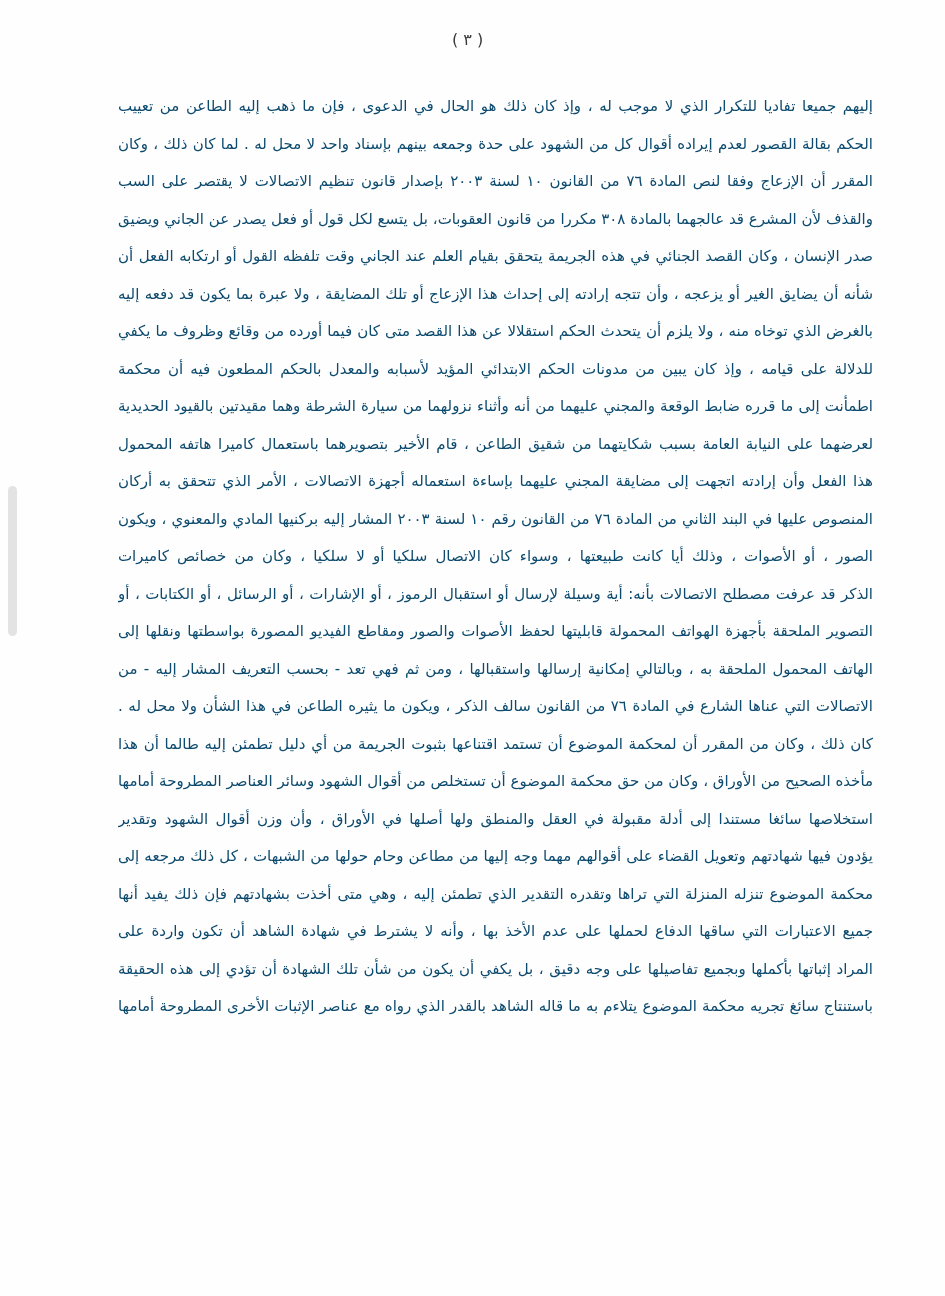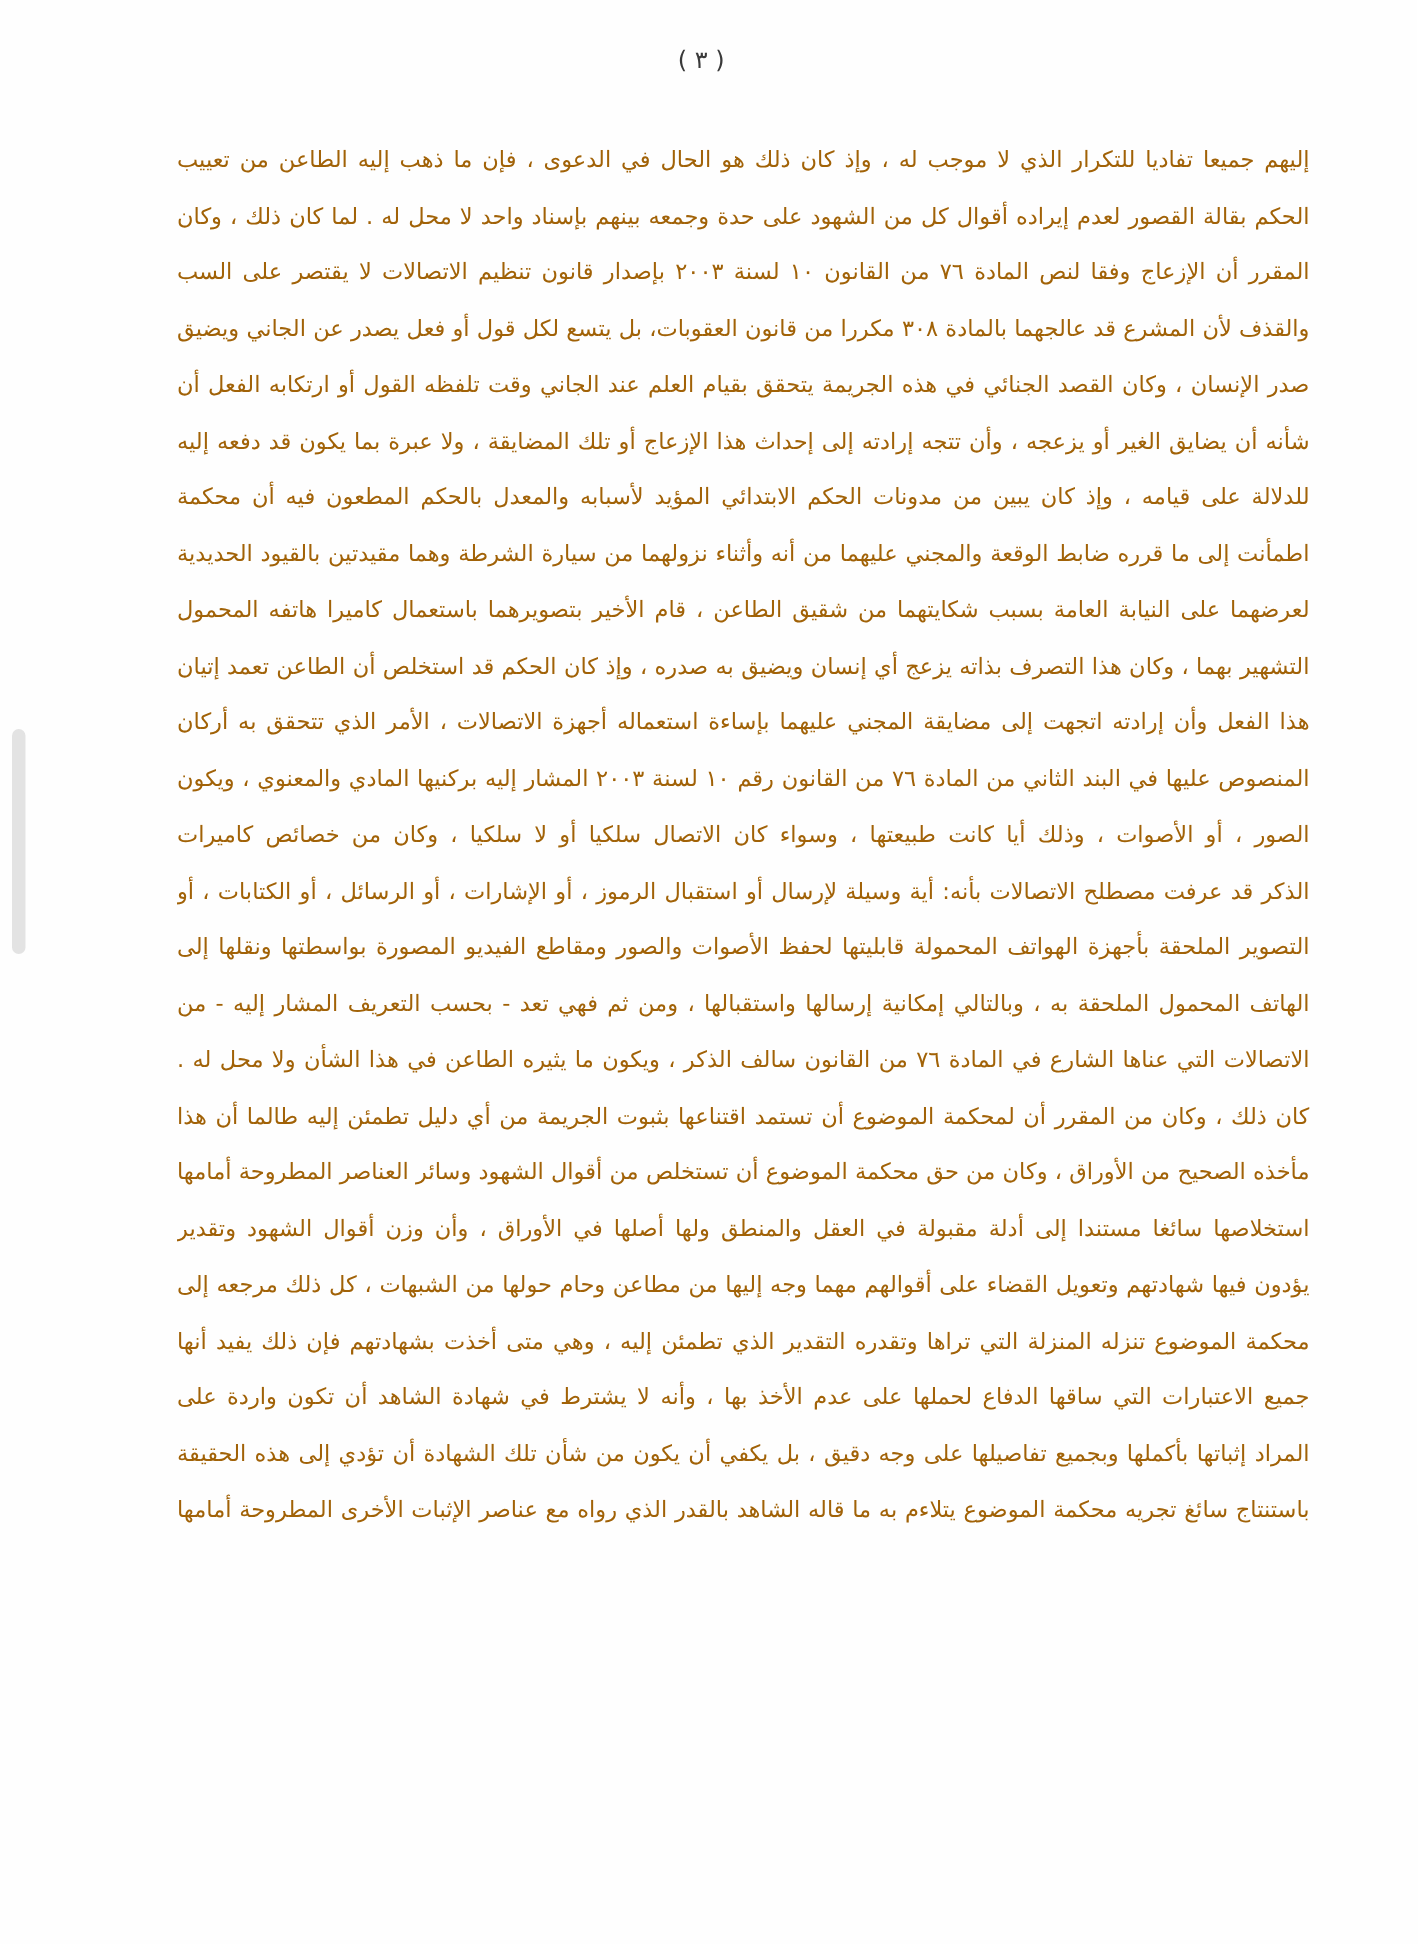--- a/index.html
+++ b/index.html
@@ -25,21 +25,21 @@
     color: #3a3a3a;
     letter-spacing: 2px;
   }
   .doc-body {
     position: absolute;
     top: 88px;
     right: 72px;
     left: 118px;
     direction: rtl;
     unicode-bidi: embed;
-    color: #a16207;
+    color: #0c4a6e;
   }
   .text-line {
     height: 37.5px;
     line-height: 37.5px;
     font-size: 15px;
     text-align: justify;
     text-align-last: justify;
     white-space: normal;
     overflow: hidden;
     -webkit-font-smoothing: antialiased;
@@ -61,24 +61,24 @@
 
   <div class="page-number">( ٣ )</div>
 
   <div class="doc-body">
     <div class="text-line">إليهم جميعا تفاديا للتكرار الذي لا موجب له ، وإذ كان ذلك هو الحال في الدعوى ، فإن ما ذهب إليه الطاعن من تعييب</div>
     <div class="text-line">الحكم بقالة القصور لعدم إيراده أقوال كل من الشهود على حدة وجمعه بينهم بإسناد واحد لا محل له . لما كان ذلك ، وكان من</div>
     <div class="text-line">المقرر أن الإزعاج وفقا لنص المادة ٧٦ من القانون ١٠ لسنة ٢٠٠٣ بإصدار قانون تنظيم الاتصالات لا يقتصر على السب</div>
     <div class="text-line">والقذف لأن المشرع قد عالجهما بالمادة ٣٠٨ مكررا من قانون العقوبات، بل يتسع لكل قول أو فعل يصدر عن الجاني ويضيق به</div>
     <div class="text-line">صدر الإنسان ، وكان القصد الجنائي في هذه الجريمة يتحقق بقيام العلم عند الجاني وقت تلفظه القول أو ارتكابه الفعل أن من</div>
     <div class="text-line">شأنه أن يضايق الغير أو يزعجه ، وأن تتجه إرادته إلى إحداث هذا الإزعاج أو تلك المضايقة ، ولا عبرة بما يكون قد دفعه إليه أو</div>
+    <div class="text-line">بالغرض الذي توخاه منه ، ولا يلزم أن يتحدث الحكم استقلالا عن هذا القصد متى كان فيما أورده من وقائع وظروف ما يكفي</div>
     <div class="text-line">للدلالة على قيامه ، وإذ كان يبين من مدونات الحكم الابتدائي المؤيد لأسبابه والمعدل بالحكم المطعون فيه أن محكمة الموضوع قد</div>
     <div class="text-line">اطمأنت إلى ما قرره ضابط الوقعة والمجني عليهما من أنه وأثناء نزولهما من سيارة الشرطة وهما مقيدتين بالقيود الحديدية تمهيدا</div>
     <div class="text-line">لعرضهما على النيابة العامة بسبب شكايتهما من شقيق الطاعن ، قام الأخير بتصويرهما باستعمال كاميرا هاتفه المحمول بقصد</div>
-    <div class="text-line">التشهير بهما ، وكان هذا التصرف بذاته يزعج أي إنسان ويضيق به صدره ، وإذ كان الحكم قد استخلص أن الطاعن تعمد إتيان</div>
     <div class="text-line">هذا الفعل وأن إرادته اتجهت إلى مضايقة المجني عليهما بإساءة استعماله أجهزة الاتصالات ، الأمر الذي تتحقق به أركان الجريمة</div>
     <div class="text-line">المنصوص عليها في البند الثاني من المادة ٧٦ من القانون رقم ١٠ لسنة ٢٠٠٣ المشار إليه بركنيها المادي والمعنوي ، ويكون النعي</div>
     <div class="text-line">الصور ، أو الأصوات ، وذلك أيا كانت طبيعتها ، وسواء كان الاتصال سلكيا أو لا سلكيا ، وكان من خصائص كاميرات</div>
     <div class="text-line">الذكر قد عرفت مصطلح الاتصالات بأنه: أية وسيلة لإرسال أو استقبال الرموز ، أو الإشارات ، أو الرسائل ، أو الكتابات ، أو</div>
     <div class="text-line">التصوير الملحقة بأجهزة الهواتف المحمولة قابليتها لحفظ الأصوات والصور ومقاطع الفيديو المصورة بواسطتها ونقلها إلى ذاكرة</div>
     <div class="text-line">الهاتف المحمول الملحقة به ، وبالتالي إمكانية إرسالها واستقبالها ، ومن ثم فهي تعد - بحسب التعريف المشار إليه - من وسائل</div>
     <div class="text-line">الاتصالات التي عناها الشارع في المادة ٧٦ من القانون سالف الذكر ، ويكون ما يثيره الطاعن في هذا الشأن ولا محل له . لما</div>
     <div class="text-line">كان ذلك ، وكان من المقرر أن لمحكمة الموضوع أن تستمد اقتناعها بثبوت الجريمة من أي دليل تطمئن إليه طالما أن هذا الدليل له</div>
     <div class="text-line">مأخذه الصحيح من الأوراق ، وكان من حق محكمة الموضوع أن تستخلص من أقوال الشهود وسائر العناصر المطروحة أمامها</div>
     <div class="text-line">استخلاصها سائغا مستندا إلى أدلة مقبولة في العقل والمنطق ولها أصلها في الأوراق ، وأن وزن أقوال الشهود وتقدير الظروف التي</div>

